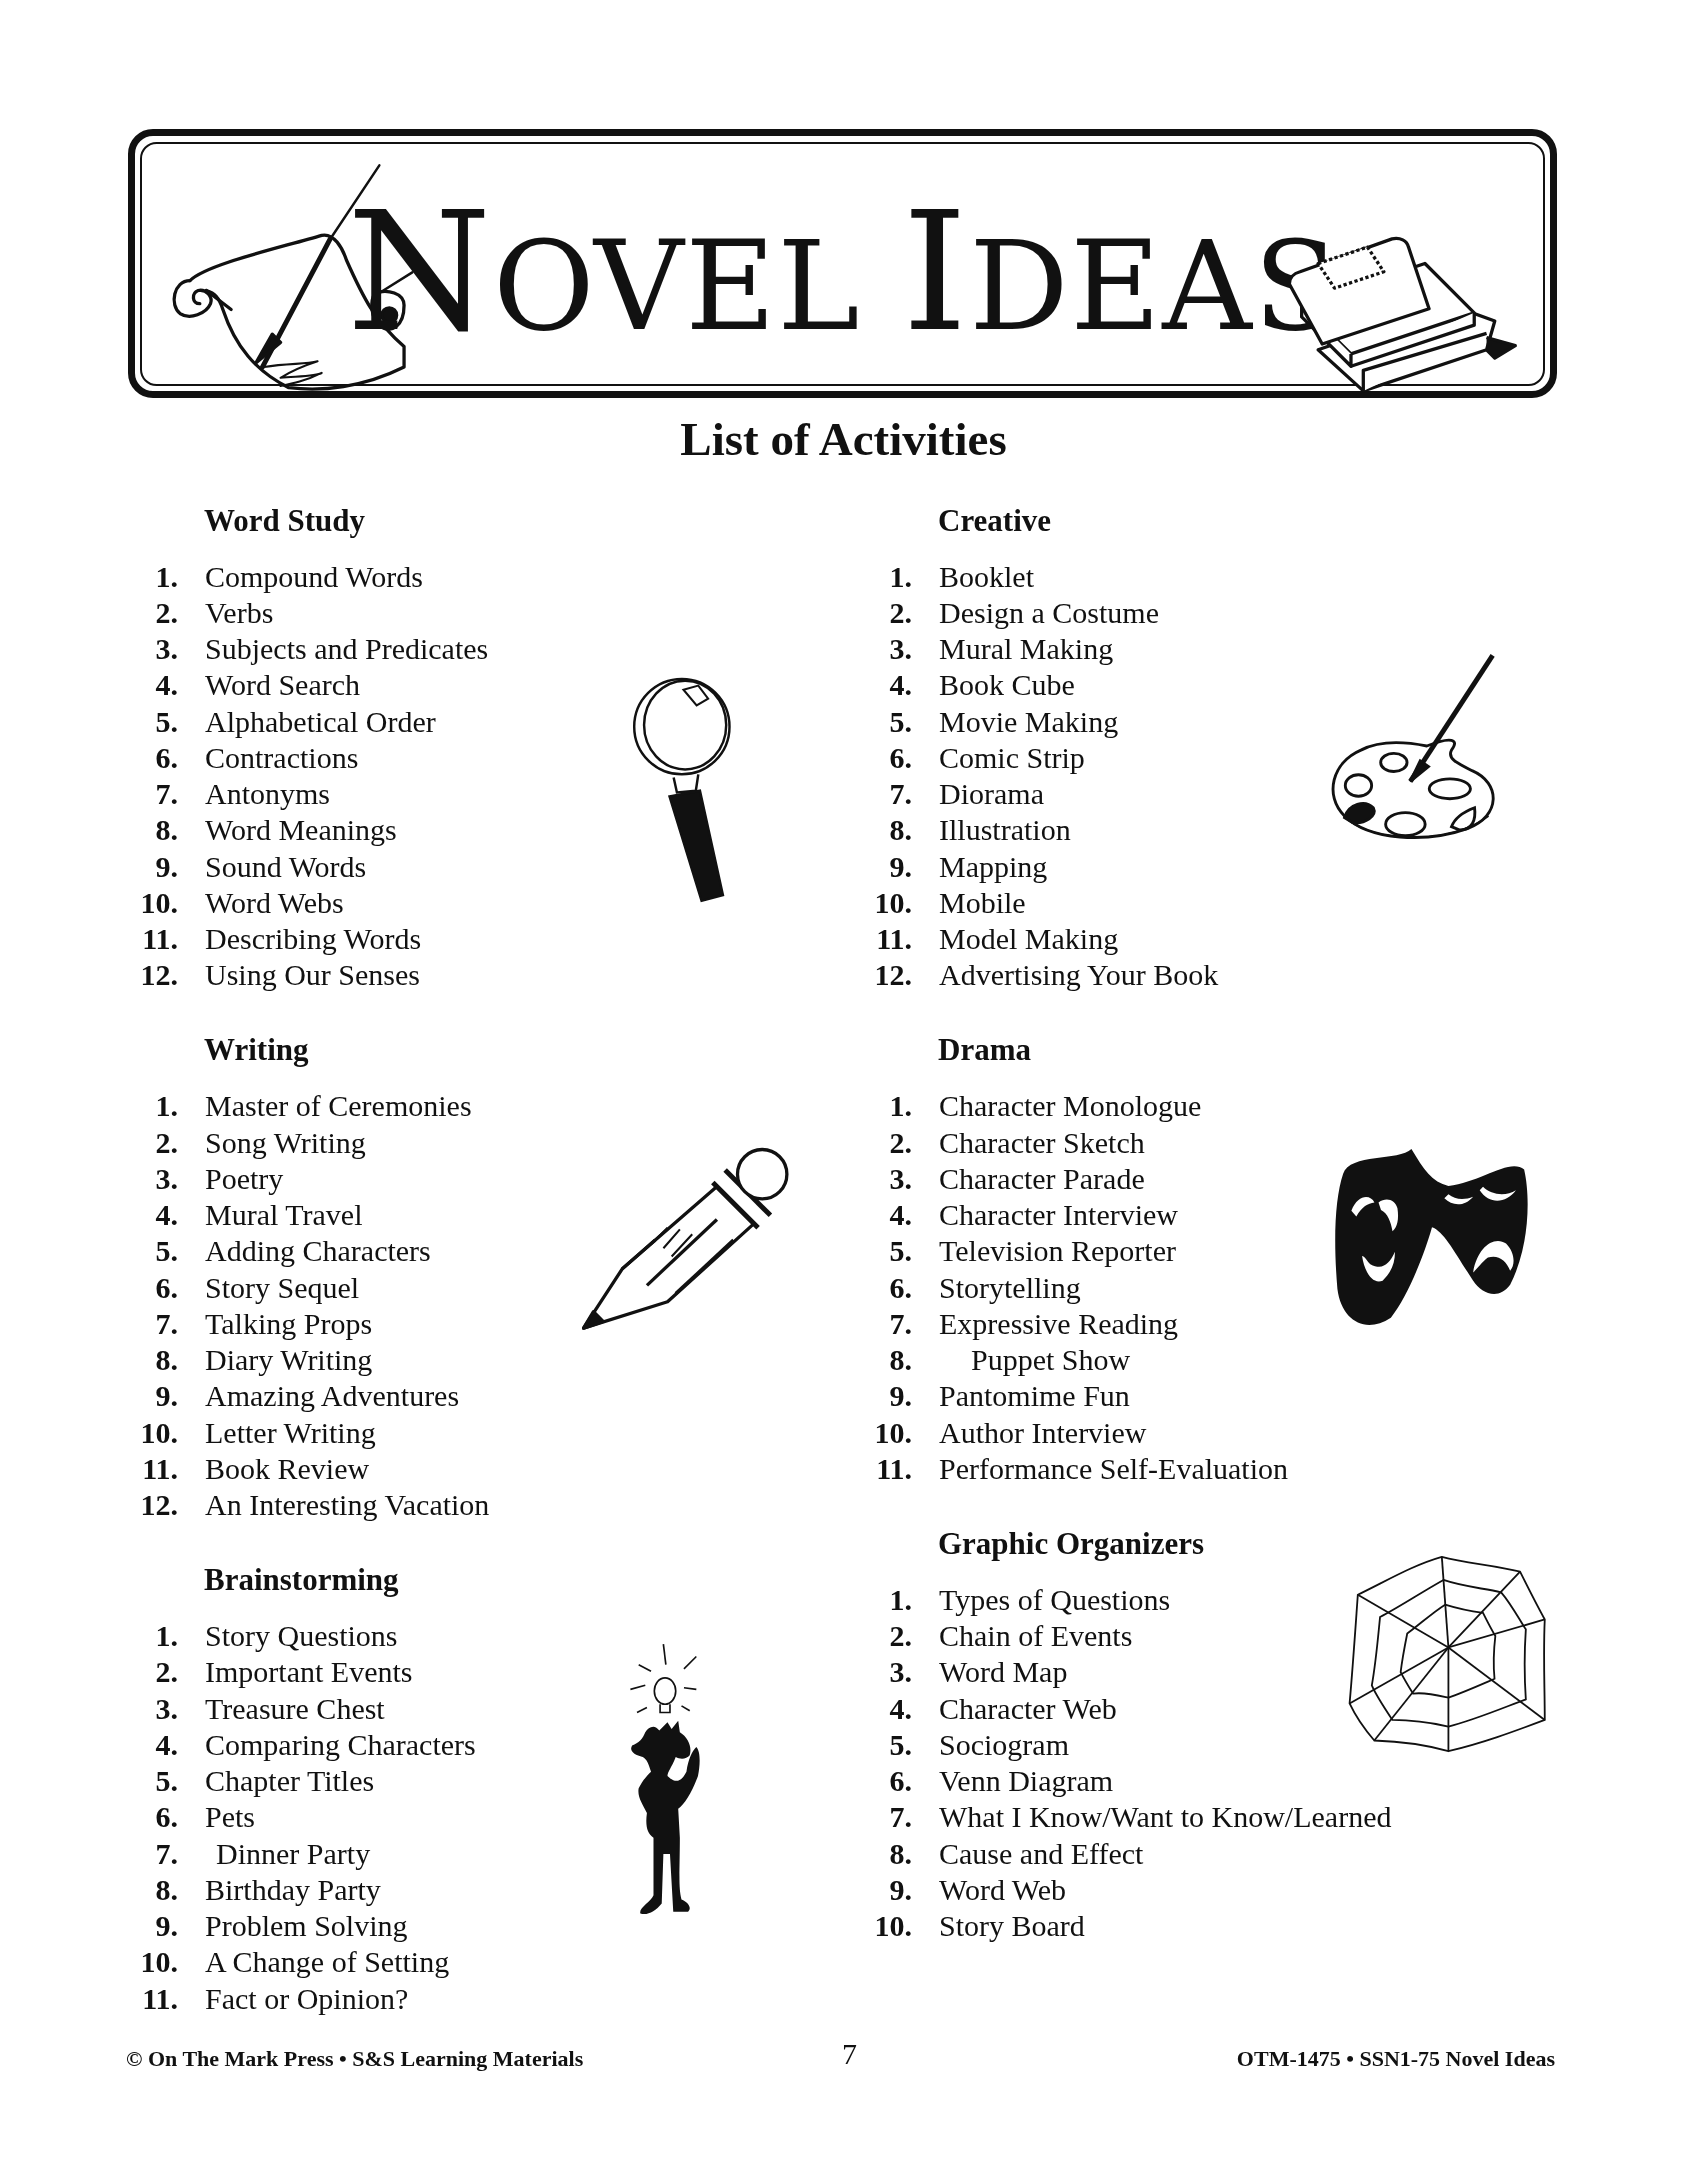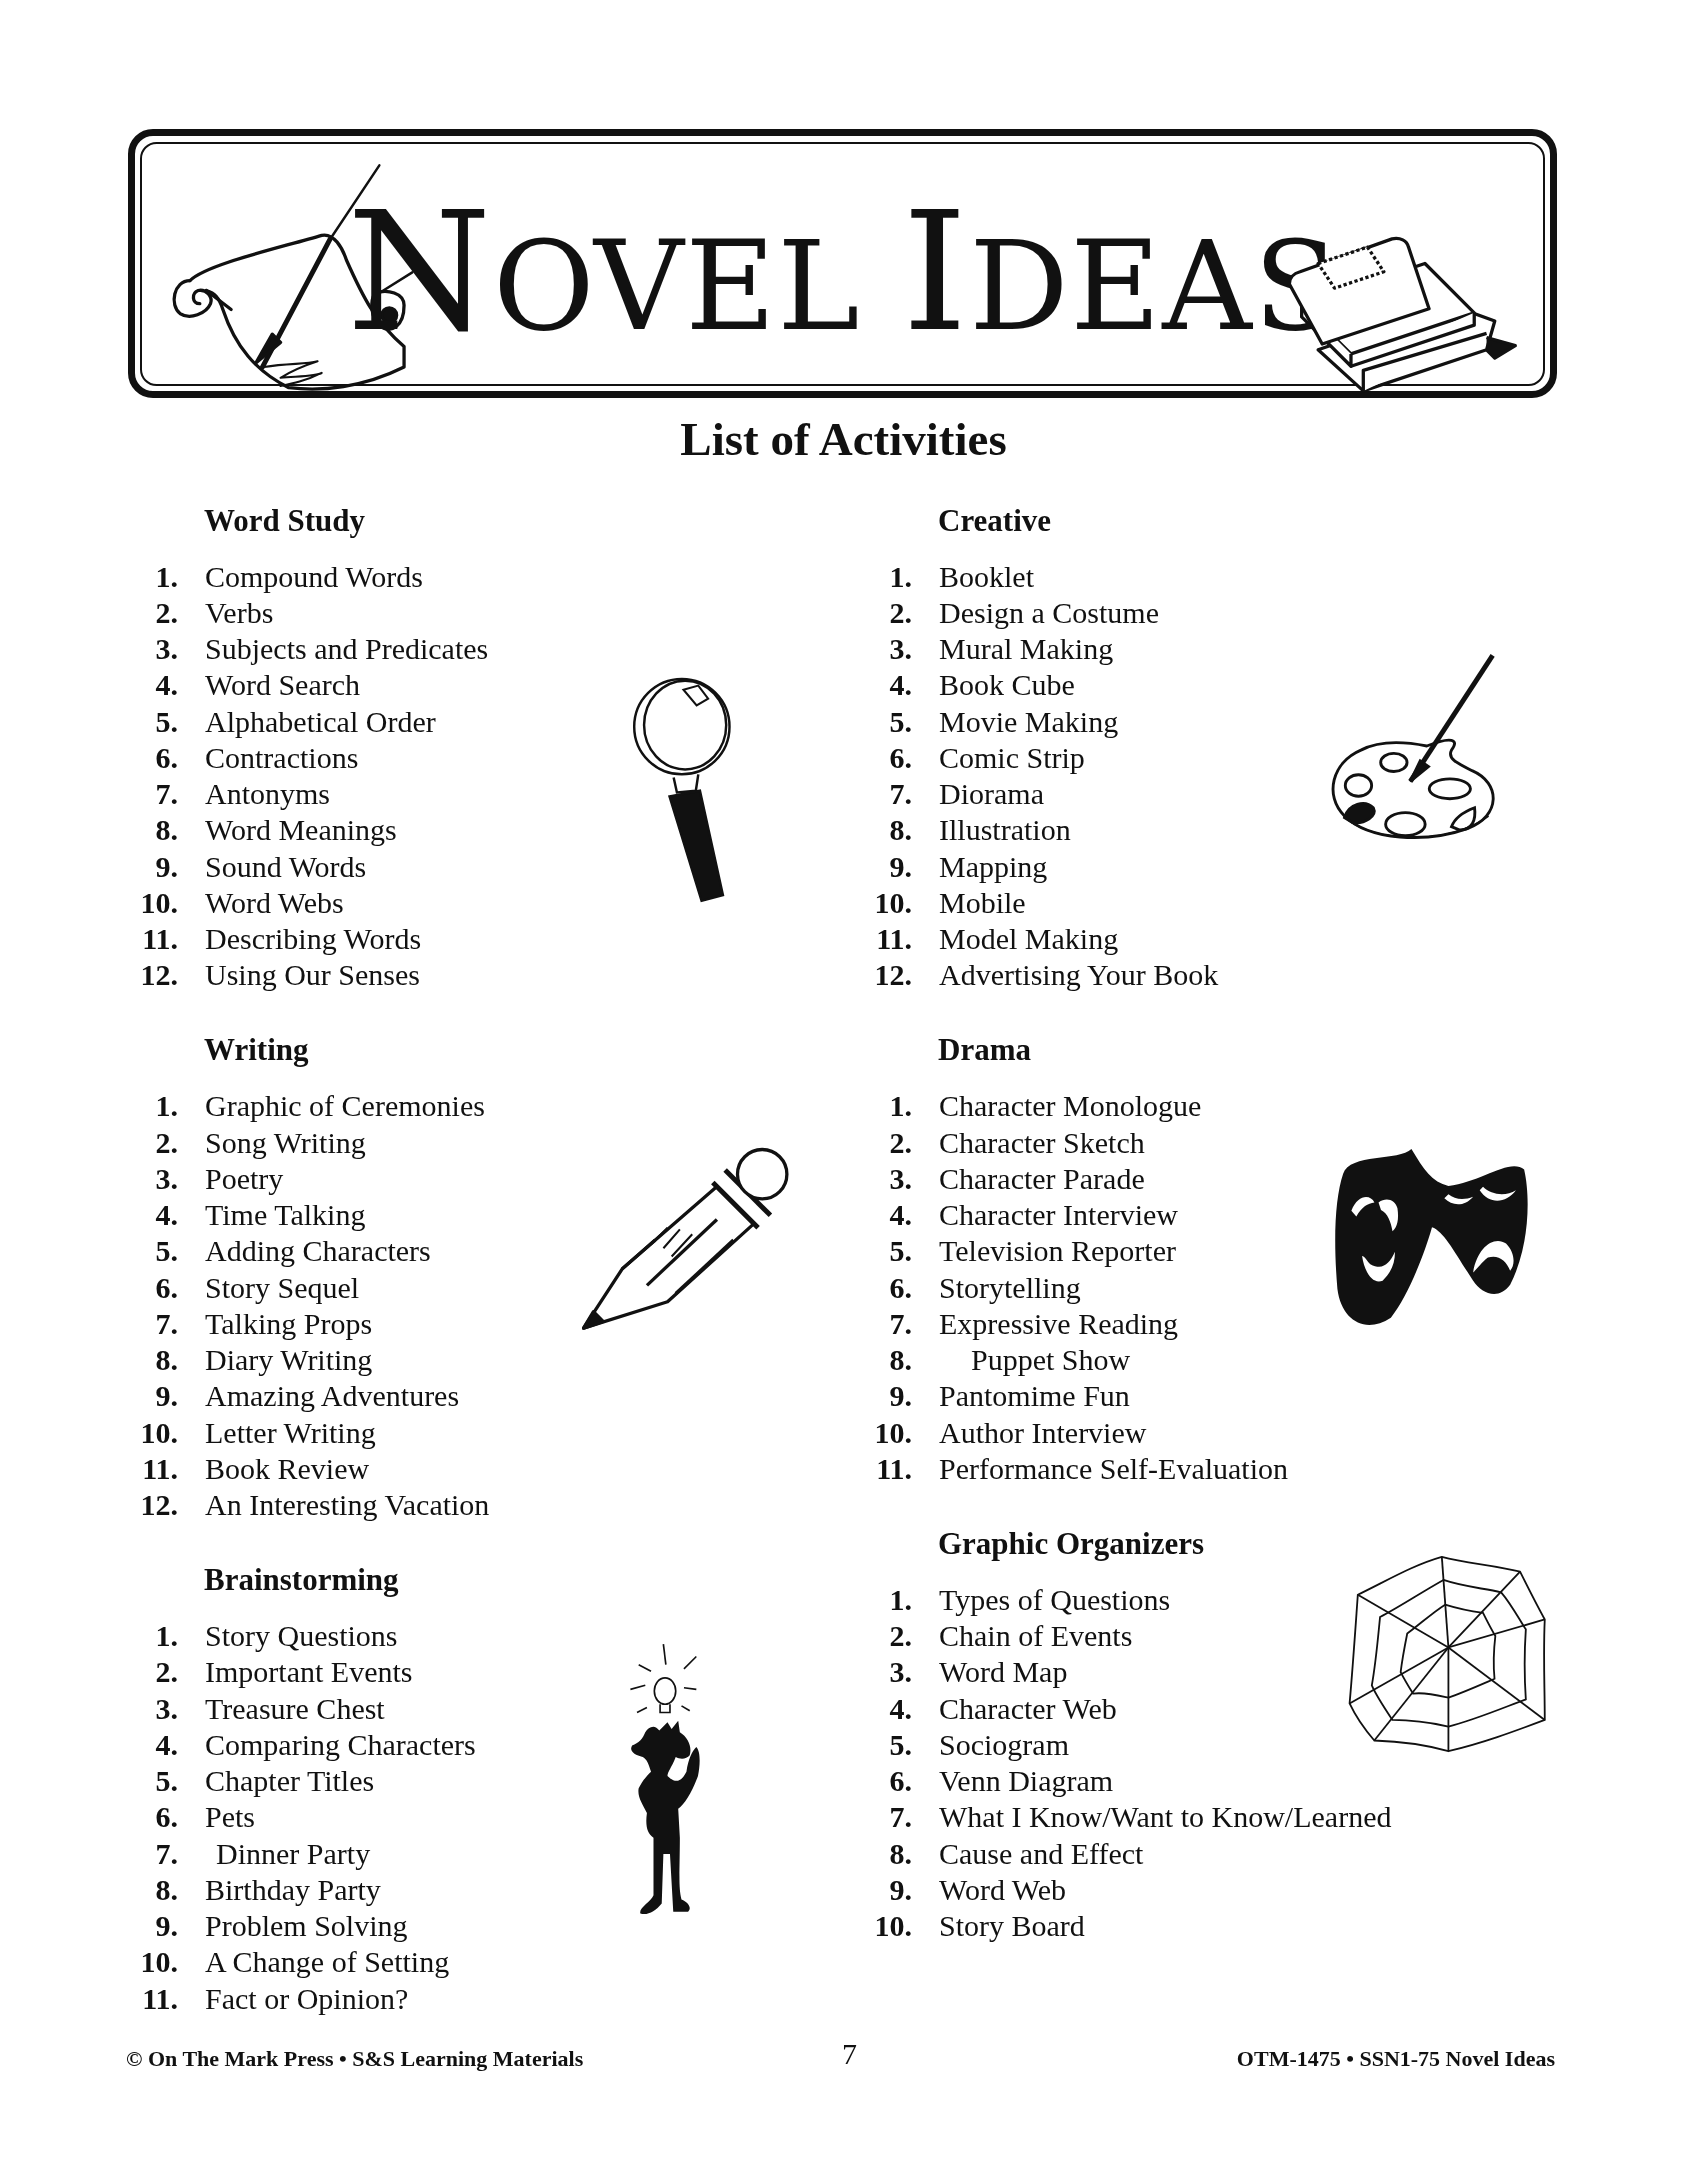--- a/index.html
+++ b/index.html
@@ -103,33 +103,33 @@
     <div class="abs item" style="left: 124px; top: 957px; width: 741px;">
       <span style="position: absolute; right: 687px; font-weight: 700;">12.</span>
       <span style="position: absolute; left: 81px;">Using Our Senses</span>
     </div>
   </div>
 
 <div class="abs section-heading" style="left:204px;top:1032px">Writing</div>
 <div id="list-writing" class="abs" style="left: 0px; top: 0px;">
     <div class="abs item" style="left: 124px; top: 1088px; width: 741px;">
       <span style="position: absolute; right: 687px; font-weight: 700;">1.</span>
-      <span style="position: absolute; left: 81px;">Graphic of Ceremonies</span>
+      <span style="position: absolute; left: 81px;">Master of Ceremonies</span>
     </div>
     <div class="abs item" style="left: 124px; top: 1125px; width: 741px;">
       <span style="position: absolute; right: 687px; font-weight: 700;">2.</span>
       <span style="position: absolute; left: 81px;">Song Writing</span>
     </div>
     <div class="abs item" style="left: 124px; top: 1161px; width: 741px;">
       <span style="position: absolute; right: 687px; font-weight: 700;">3.</span>
       <span style="position: absolute; left: 81px;">Poetry</span>
     </div>
     <div class="abs item" style="left: 124px; top: 1197px; width: 741px;">
       <span style="position: absolute; right: 687px; font-weight: 700;">4.</span>
-      <span style="position: absolute; left: 81px;">Time Talking</span>
+      <span style="position: absolute; left: 81px;">Mural Travel</span>
     </div>
     <div class="abs item" style="left: 124px; top: 1233px; width: 741px;">
       <span style="position: absolute; right: 687px; font-weight: 700;">5.</span>
       <span style="position: absolute; left: 81px;">Adding Characters</span>
     </div>
     <div class="abs item" style="left: 124px; top: 1270px; width: 741px;">
       <span style="position: absolute; right: 687px; font-weight: 700;">6.</span>
       <span style="position: absolute; left: 81px;">Story Sequel</span>
     </div>
     <div class="abs item" style="left: 124px; top: 1306px; width: 741px;">

